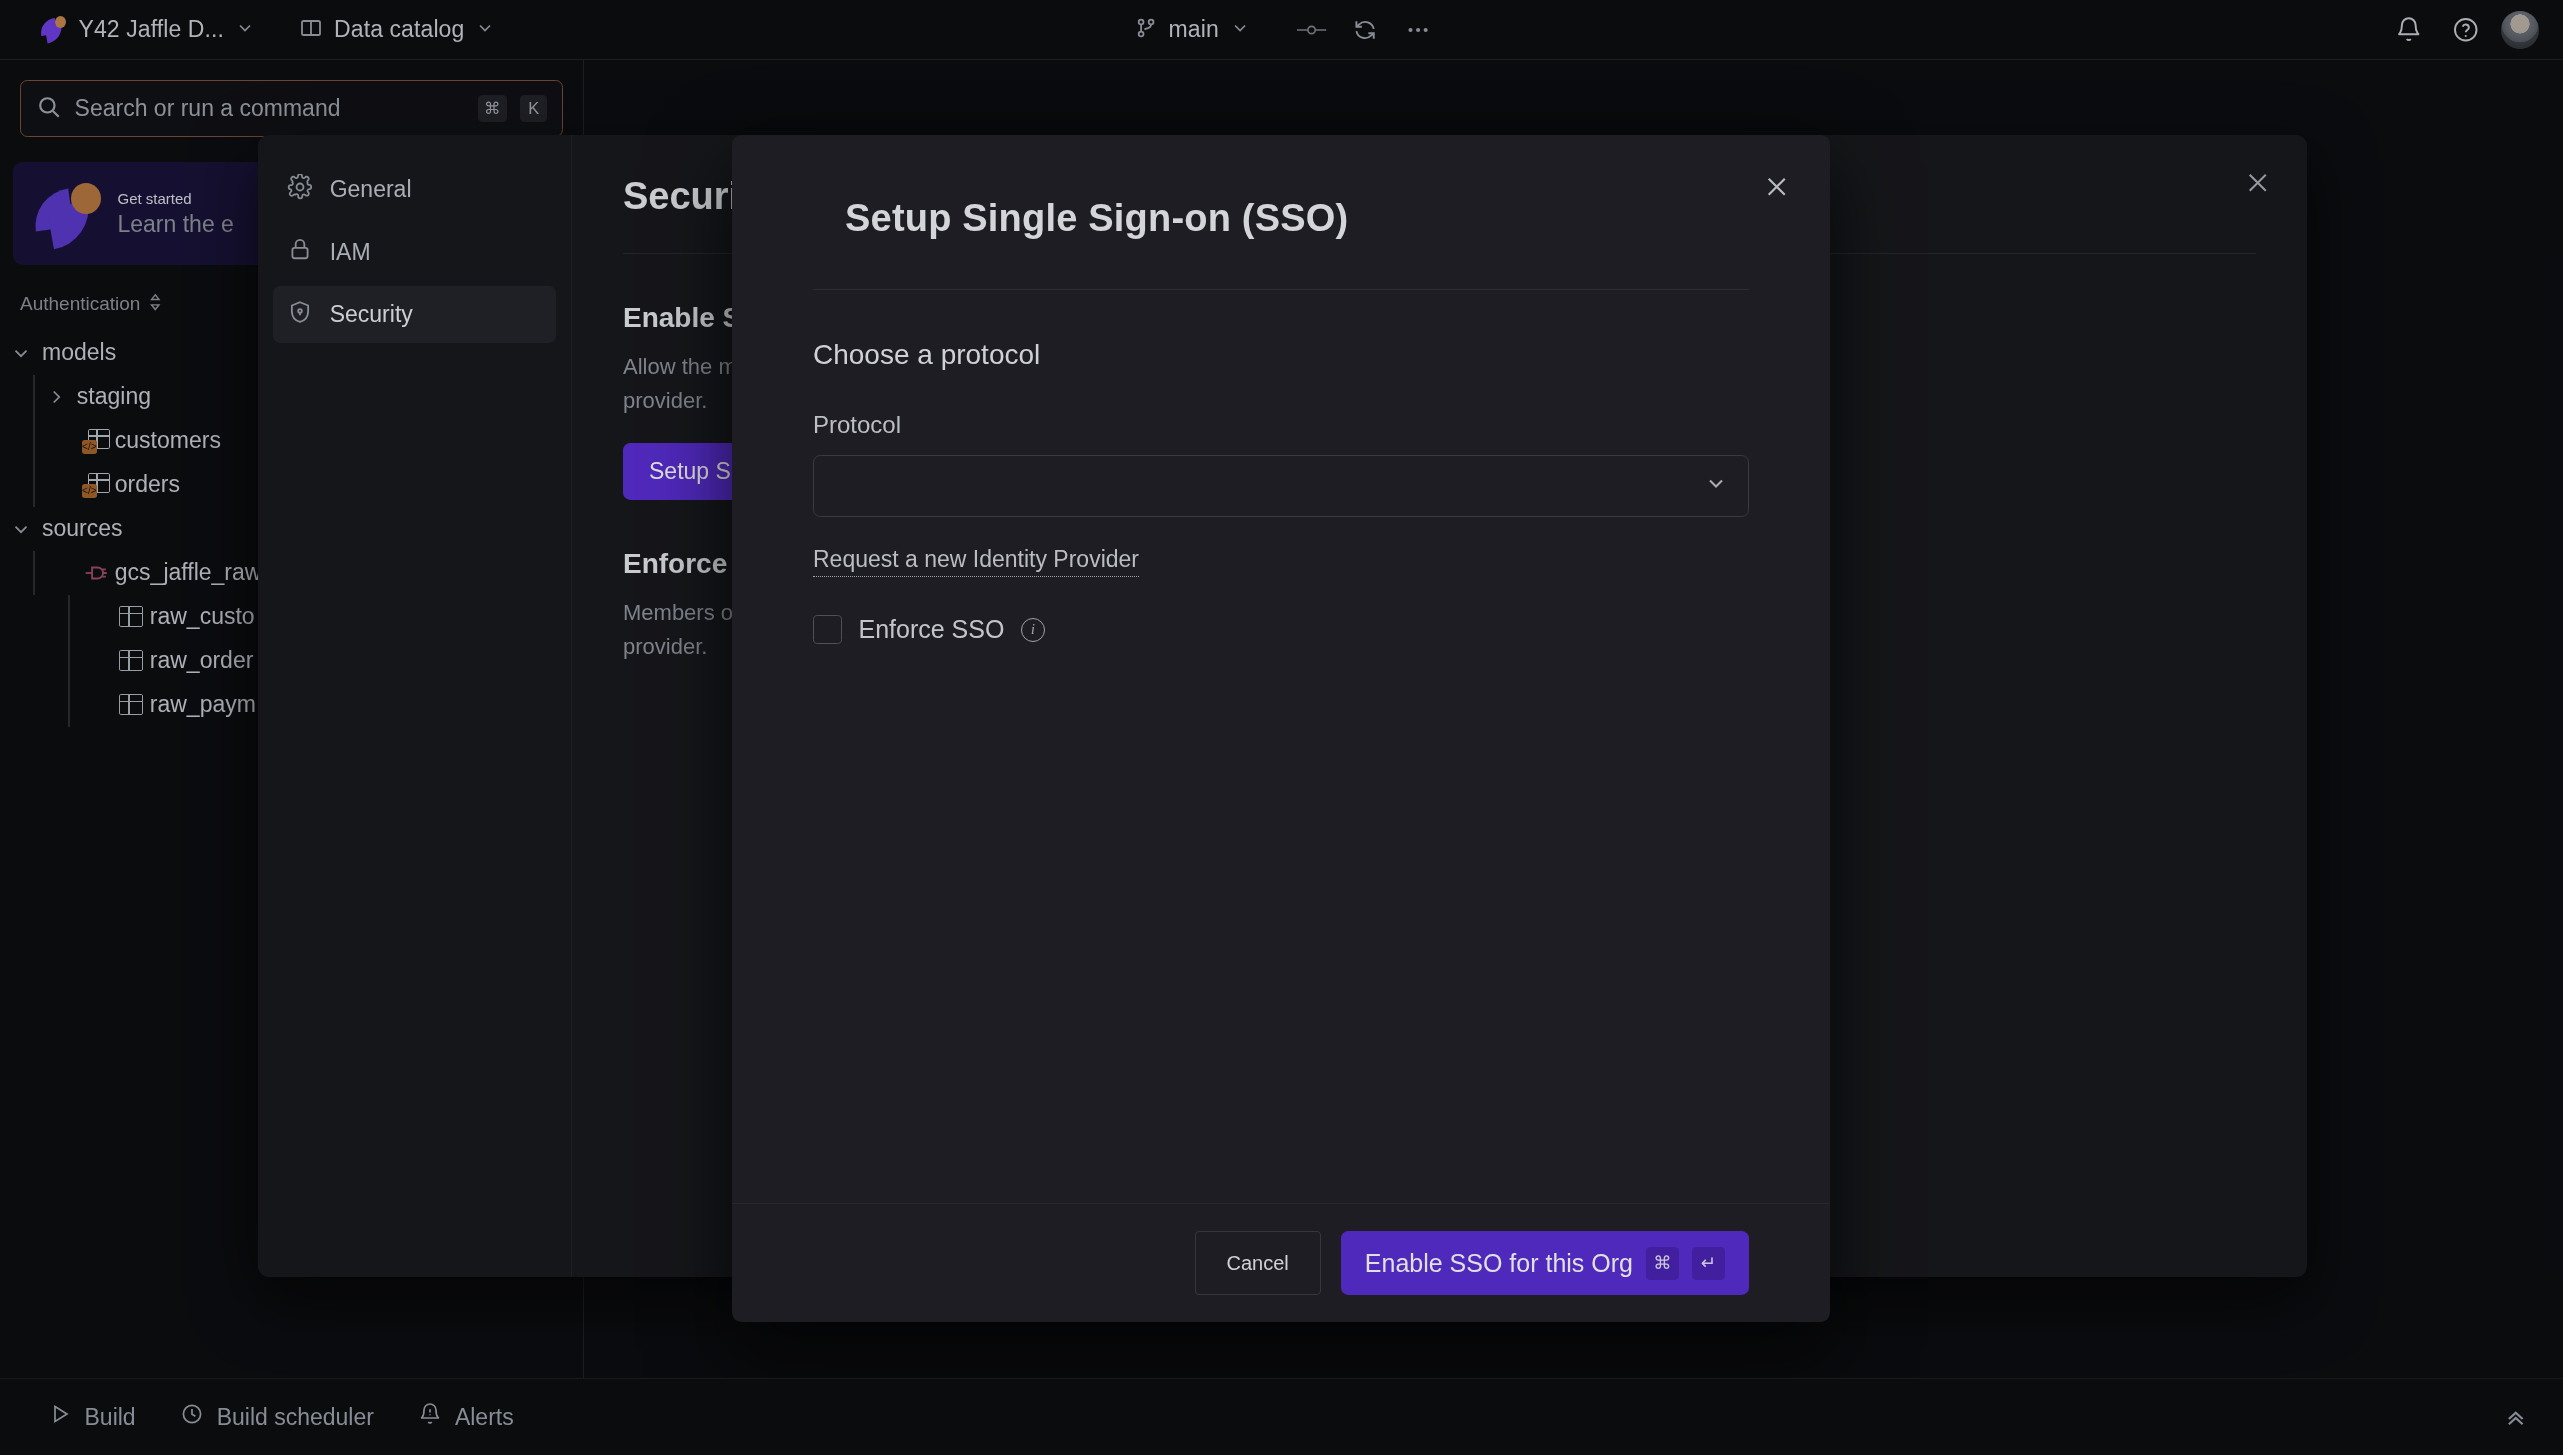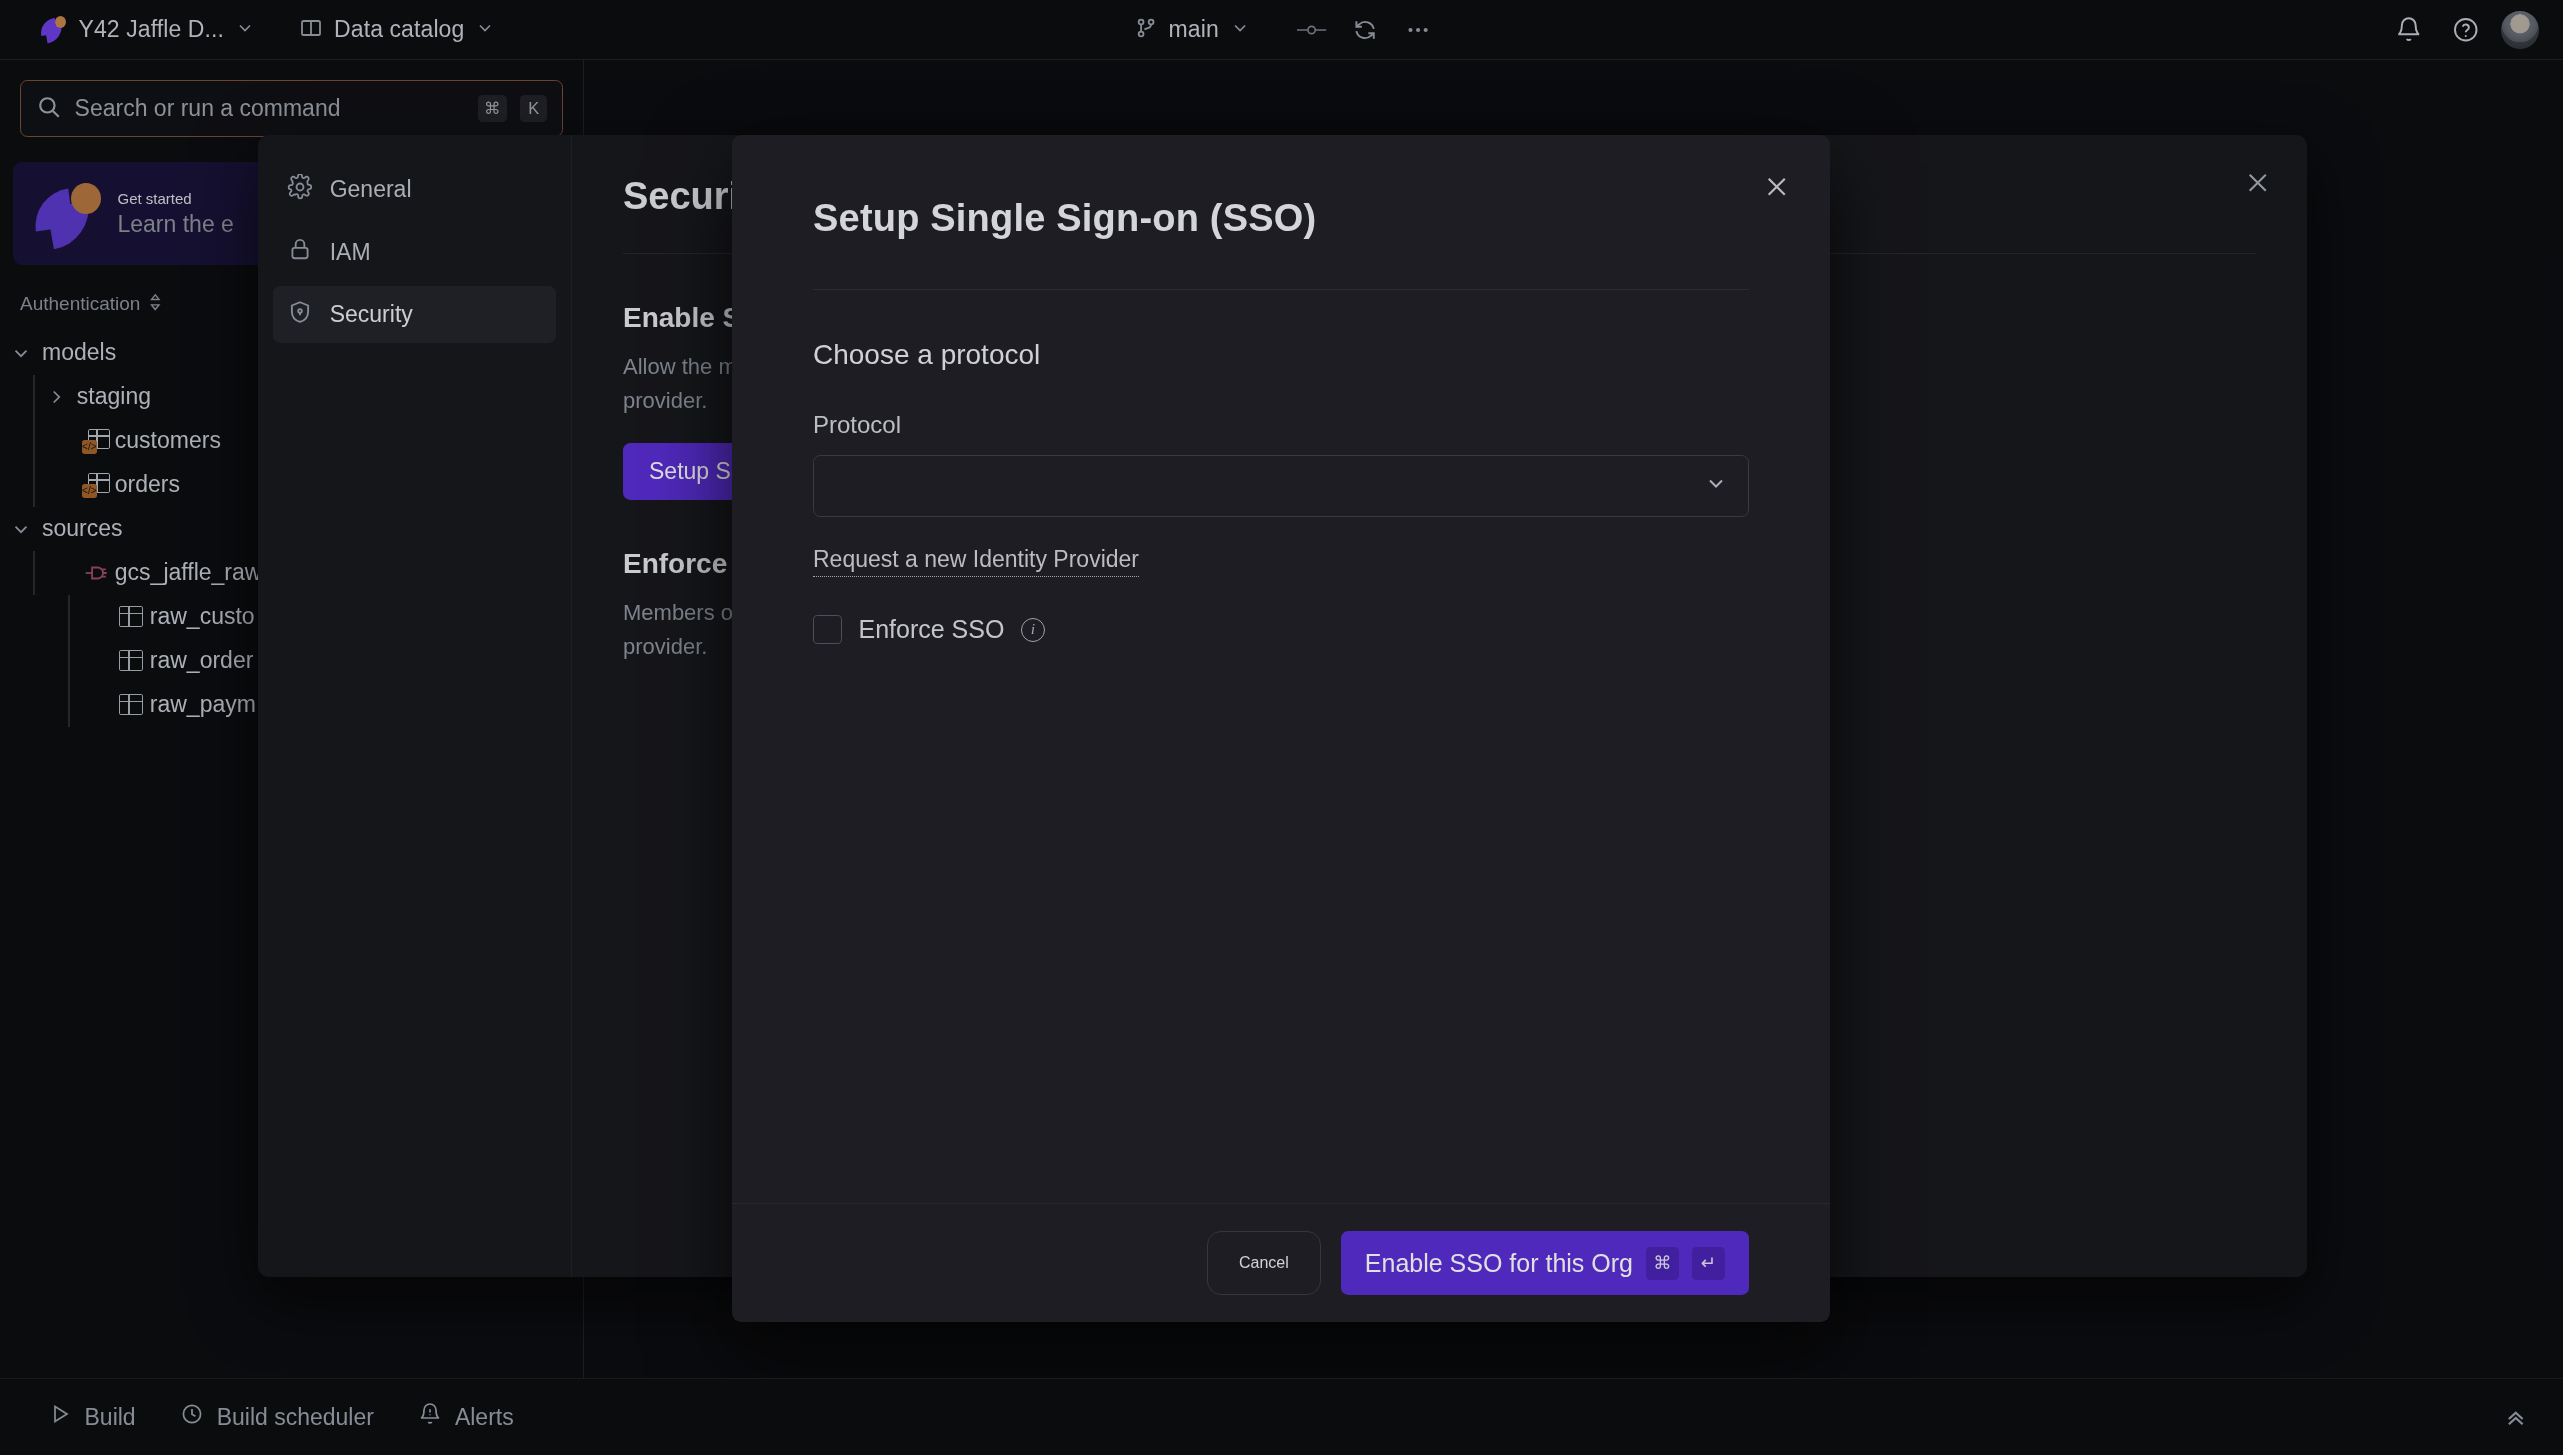--- a/index.html
+++ b/index.html
@@ -207,21 +207,21 @@
     background: #212228; border-radius: 9.2px;
     box-shadow: 0 27.5px 82px rgba(0,0,0,.7);
     display: flex; flex-direction: column;
   }
   .md-close {
     position: absolute; right: 29px; top: 29px; width: 48px; height: 48px;
     display: flex; align-items: center; justify-content: center;
     border-radius: 7.3px; cursor: pointer; color: #d3d6dc;
   }
   .md-head { padding: 62px 81px 0 81px; }
-  .md-title { font-size: 38px; font-weight: bold; color: #f2f3f6; letter-spacing: 0.2px; }
+  .md-title { font-size: 38px; font-weight: bold; color: #f2f3f6; letter-spacing: 0.2px; margin-left: 32px; }
   .md-rule { height: 0.9px; background: #33343b; margin: 49px 0 0 0; }
   .md-body { flex: 1; padding: 0 81px; }
   .md-section-title { font-size: 28px; color: #eceef2; margin-top: 49px; }
   .md-label { font-size: 24px; color: #d6d9df; margin-top: 40px; }
   .md-select {
     margin-top: 16.5px; height: 62px; border-radius: 7.3px;
     border: 0.9px solid #42434a; background: #212228;
     display: flex; align-items: center; justify-content: space-between;
     padding: 0 20px; cursor: pointer; color: #9aa0ab; font-size: 23px;
   }
@@ -239,23 +239,23 @@
     width: 24px; height: 24px; border: 1.8px solid #b6bac2; border-radius: 50%;
     color: #b6bac2; font-size: 15.6px; line-height: 20px; text-align: center;
     font-family: "Liberation Serif", serif; font-style: italic; cursor: pointer; flex:none;
   }
   .md-foot {
     border-top: 0.9px solid #2d2e34; height: 119px;
     display: flex; align-items: center; justify-content: flex-end;
     gap: 20px; padding: 0 81px;
   }
   .btn-cancel {
-    height: 64px; padding: 10px 31px; border-radius: 14px;
+    height: 64px; padding: 10px 31px; border-radius: 4px;
     border: 0.9px solid #3e3f46; background: #212228; color: #eceef2;
-    font-size: 16px; cursor: pointer;
+    font-size: 20px; cursor: pointer;
     display: flex; align-items: center;
   }
   .btn-primary {
     height: 64px; padding: 0 24px; border-radius: 7.3px;
     background: #5b2fd6; color: #fff; font-size: 25px; cursor: pointer;
     display: flex; align-items: center; gap: 13px;
   }
   .pk {
     min-width: 33px; height: 33px; padding: 0 7.3px; border-radius: 4.6px;
     background: #4a24b4; color: #e6e1fb; font-size: 18.3px;

